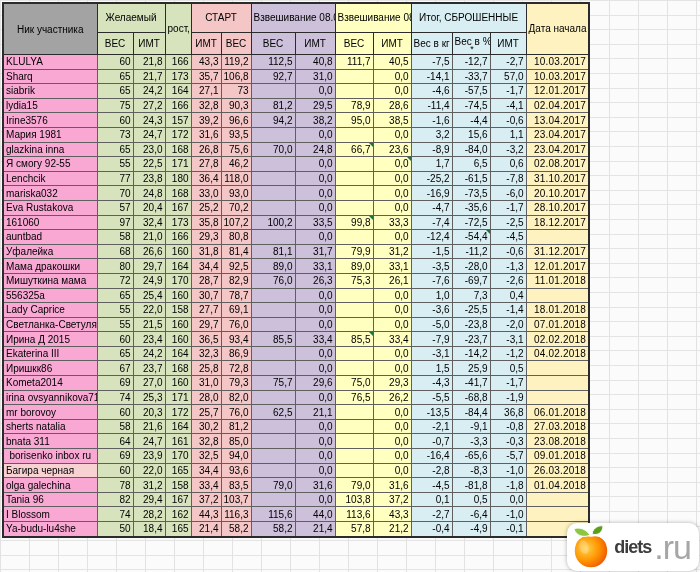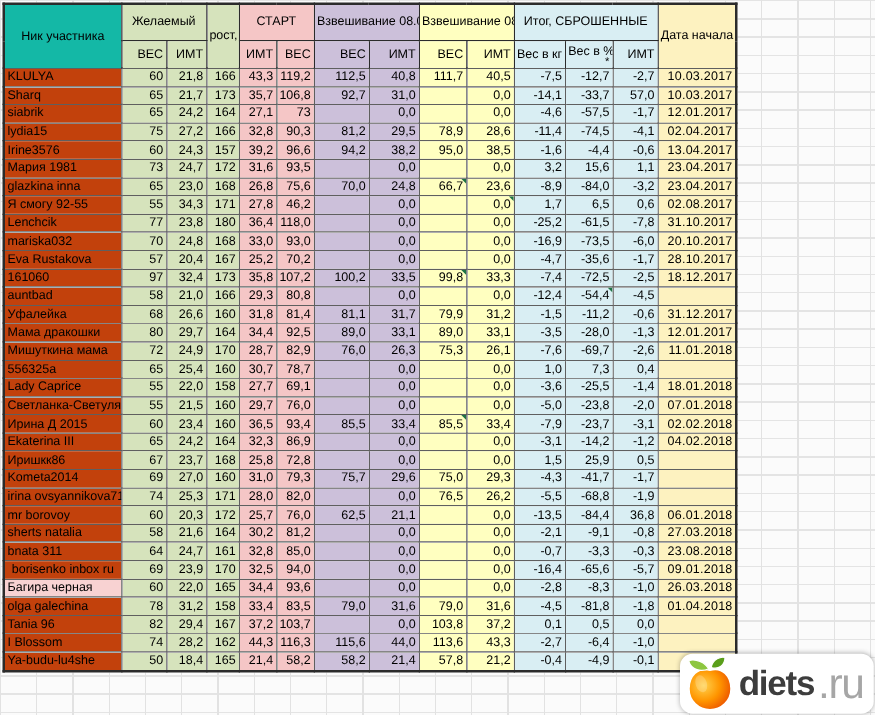--- a/index.html
+++ b/index.html
@@ -18,28 +18,28 @@
   }
   #tbl th,#tbl td{
     border:1px solid #5f5f5f;
     padding:0 2px;
     font-size:10px;color:#000;
     overflow:hidden;white-space:nowrap;
     position:relative;
   }
   #tbl thead th{border-color:#2b2b2b;font-weight:normal;}
   .hdr{font-size:11px;height:28px;text-align:center;white-space:normal;line-height:1.15;margin-left:20px;}
-  .sub{font-size:10px;height:21px;text-align:right;vertical-align:middle;}
-  .corner{font-size:10.5px;text-align:center;background:#14b8a6;white-space:normal;}
+  .sub{font-size:10px;height:21px;text-align:center;vertical-align:middle;}
+  .corner{font-size:10.5px;text-align:center;background:#a3a3a3;white-space:normal;}
   .rosthdr{white-space:normal;font-size:10.5px;}
   .datehdr{font-size:9px;white-space:normal;line-height:1.25;}
   .gs{border-left-width:2px;border-left-color:#2b2b2b;}
   #tbl td{height:13.6px;line-height:13px;}
   td.num{text-align:right;}
-  td.nick{text-align:left;background:#c2410c;font-size:10px;}
+  td.nick{text-align:left;background:#f9a8d4;font-size:10px;}
   td.nick.small{font-size:8.4px;text-align:center;}
   td.nick.pinkbg{background:var(--c-nickhl,#f8d2d2);}
   .green{background:var(--c-green,#d6e3bc);}
   .pink{background:var(--c-pink,#f5c6c6);}
   .purple{background:var(--c-purple,#ccc0da);}
   .yellow{background:var(--c-yellow,#ffffc0);}
   .blue{background:var(--c-blue,#d9eef3);}
   .datecol{background:var(--c-date,#fdf2c0);}
   td.datec{font-size:7.8px;letter-spacing:.2px;}
   .pctstar{display:block;font-size:9px;line-height:5px;margin-left:2px;}
@@ -49,21 +49,21 @@
     position:absolute;left:5px;top:540px;width:212px;height:15px;
     background:var(--c-yellow,#ffffc0);
     font-size:10.5px;line-height:15px;text-align:center;color:#000;
   }
   #logo{
     position:absolute;right:1px;bottom:1px;height:46px;
     background:#fff;border-radius:10px;
     box-shadow:0 0 4px rgba(0,0,0,.3);
     display:flex;align-items:center;gap:3px;padding:1px 8px 1px 4px;
   }
-  #logo .brand{font-size:28px;font-weight:bold;color:#3d3d3d;letter-spacing:-1px;}
+  #logo .brand{font-size:18px;font-weight:bold;color:#3d3d3d;letter-spacing:-1px;}
   #logo .tld{font-size:34px;color:#a6a6a6;letter-spacing:-1px;}
 </style>
 </head>
 <body>
 
 <div id="sheet">
 
   <table id="tbl">
       <colgroup>
         <col style="width: 94px;">
@@ -215,21 +215,21 @@
           <td class="num yellow gs">66,7<span class="marker"></span></td>
           <td class="num yellow">23,6</td>
           <td class="num blue gs">-8,9</td>
           <td class="num blue">-84,0</td>
           <td class="num blue">-3,2</td>
           <td class="num datecol gs datec">23.04.2017</td>
         </tr>
         <tr>
           <td class="nick">Я смогу 92-55</td>
           <td class="num green gs">55</td>
-          <td class="num green">34,3</td>
+          <td class="num green">22,5</td>
           <td class="num green gs">171</td>
           <td class="num pink gs">27,8</td>
           <td class="num pink">46,2</td>
           <td class="num purple gs"></td>
           <td class="num purple">0,0</td>
           <td class="num yellow gs"></td>
           <td class="num yellow">0,0<span class="marker"></span></td>
           <td class="num blue gs">1,7</td>
           <td class="num blue">6,5</td>
           <td class="num blue">0,6</td>

